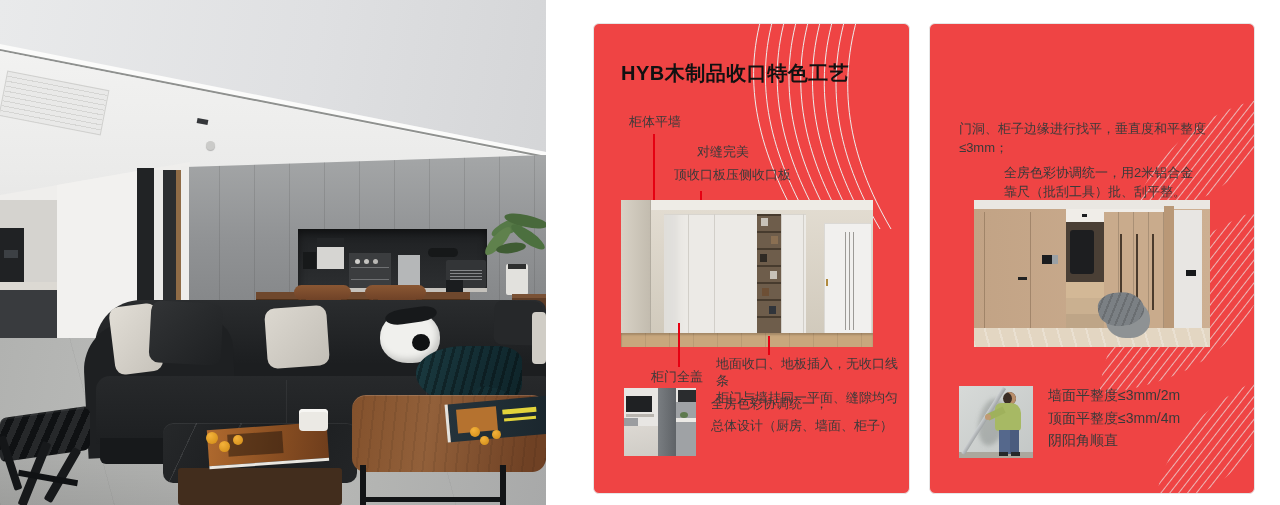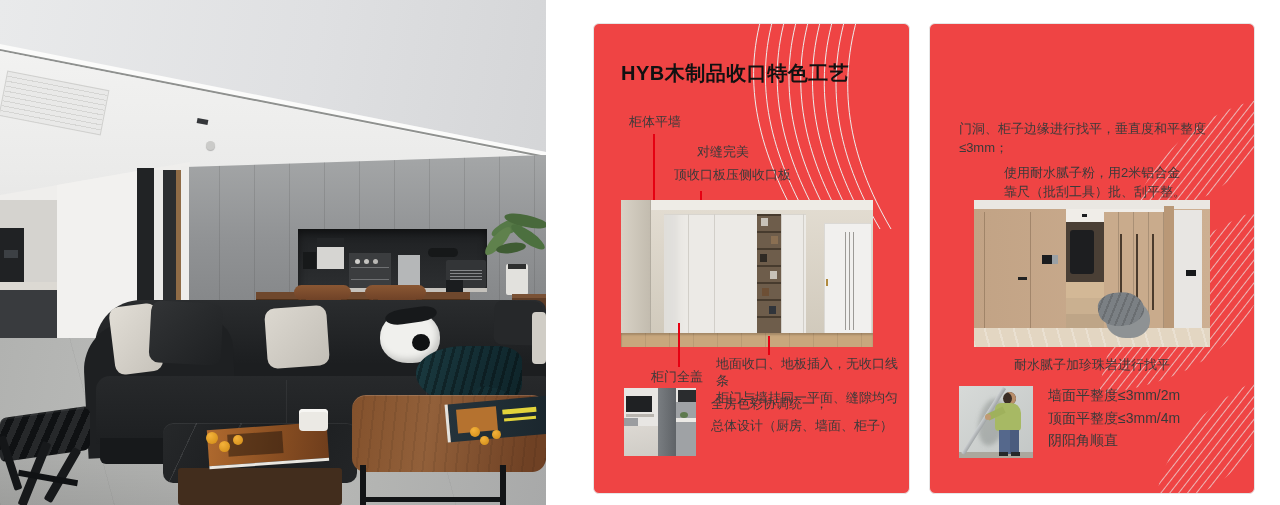--- a/index.html
+++ b/index.html
@@ -416,21 +416,21 @@
       <pattern id="hatch" width="7" height="7" patternUnits="userSpaceOnUse" patternTransform="rotate(38)">
         <line x1="0" y1="0" x2="0" y2="7" stroke="#e9e9e9" stroke-width="1.4"></line>
       </pattern>
     </defs>
     <path d="M175,20 Q80,45 45,140 Q150,125 175,60 Z" fill="url(#hatch)"></path>
     <path d="M175,130 Q30,190 15,315 Q140,300 175,215 Z" fill="url(#hatch)"></path>
     <path d="M175,300 Q80,345 70,430 Q160,410 175,345 Z" fill="url(#hatch)"></path>
   </svg>
 
   <div class="abs c2-p1">门洞、柜子边缘进行找平，垂直度和平整度≤3mm；</div>
-  <div class="abs c2-p2">使用耐水腻子粉，用2米铝合金
+  <div class="abs c2-p2">全房色彩协调统一，用2米铝合金
 靠尺（批刮工具）批、刮平整。</div>
 
   <div class="abs c2-img">
     <div class="abs r2-ceiling"></div>
     <div class="abs r2-recess"></div>
     <div class="abs r2-dot" style="left:108px;"></div>
     <div class="abs r2-dot" style="left:152px;"></div>
     <div class="abs r2-doorline" style="left:10px;"></div>
     <div class="abs r2-doorline" style="left:56px;"></div>
     <div class="abs r2-handle"></div>
@@ -443,21 +443,20 @@
     <div class="abs r2-slit" style="left:162px;"></div>
     <div class="abs r2-slit" style="left:178px;"></div>
     <div class="abs r2-frame"></div>
     <div class="abs r2-hall"></div>
     <div class="abs r2-device"></div>
     <div class="abs r2-floor"></div>
     <div class="abs r2-bean"></div>
     <div class="abs r2-blanket"></div>
   </div>
 
-  <div class="abs c2-caption">耐水腻子加珍珠岩进行找平</div>
 
   <div class="abs c2-thumb">
     <div class="abs t2-shadow"></div>
     <div class="abs t2-floor"></div>
     <div class="abs t2-ruler"></div>
     <div class="abs t2-head"></div>
     <div class="abs t2-body"></div>
     <div class="abs t2-arm"></div>
     <div class="abs t2-hand"></div>
     <div class="abs t2-legs"></div>

